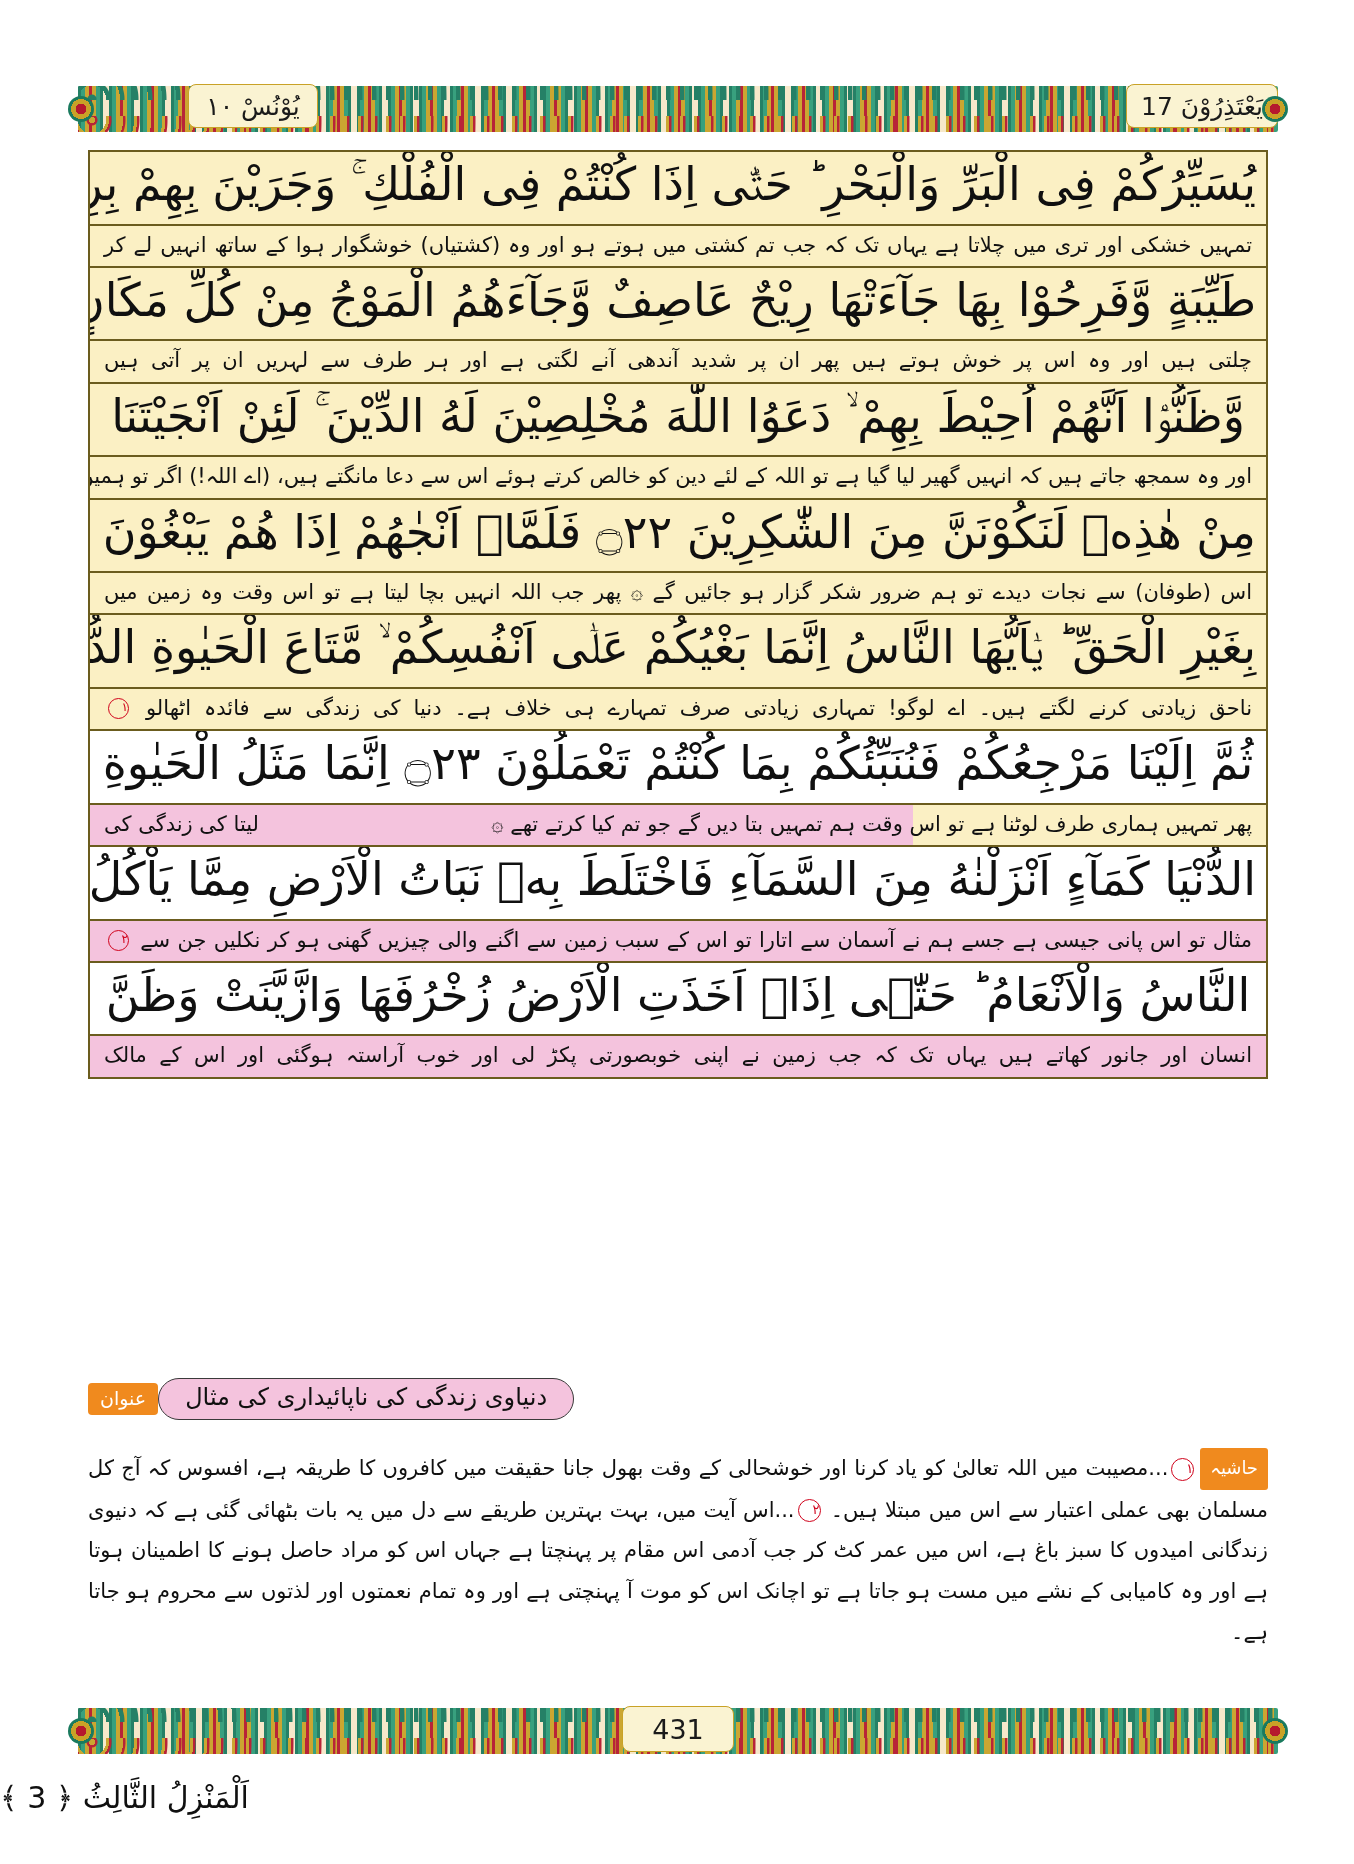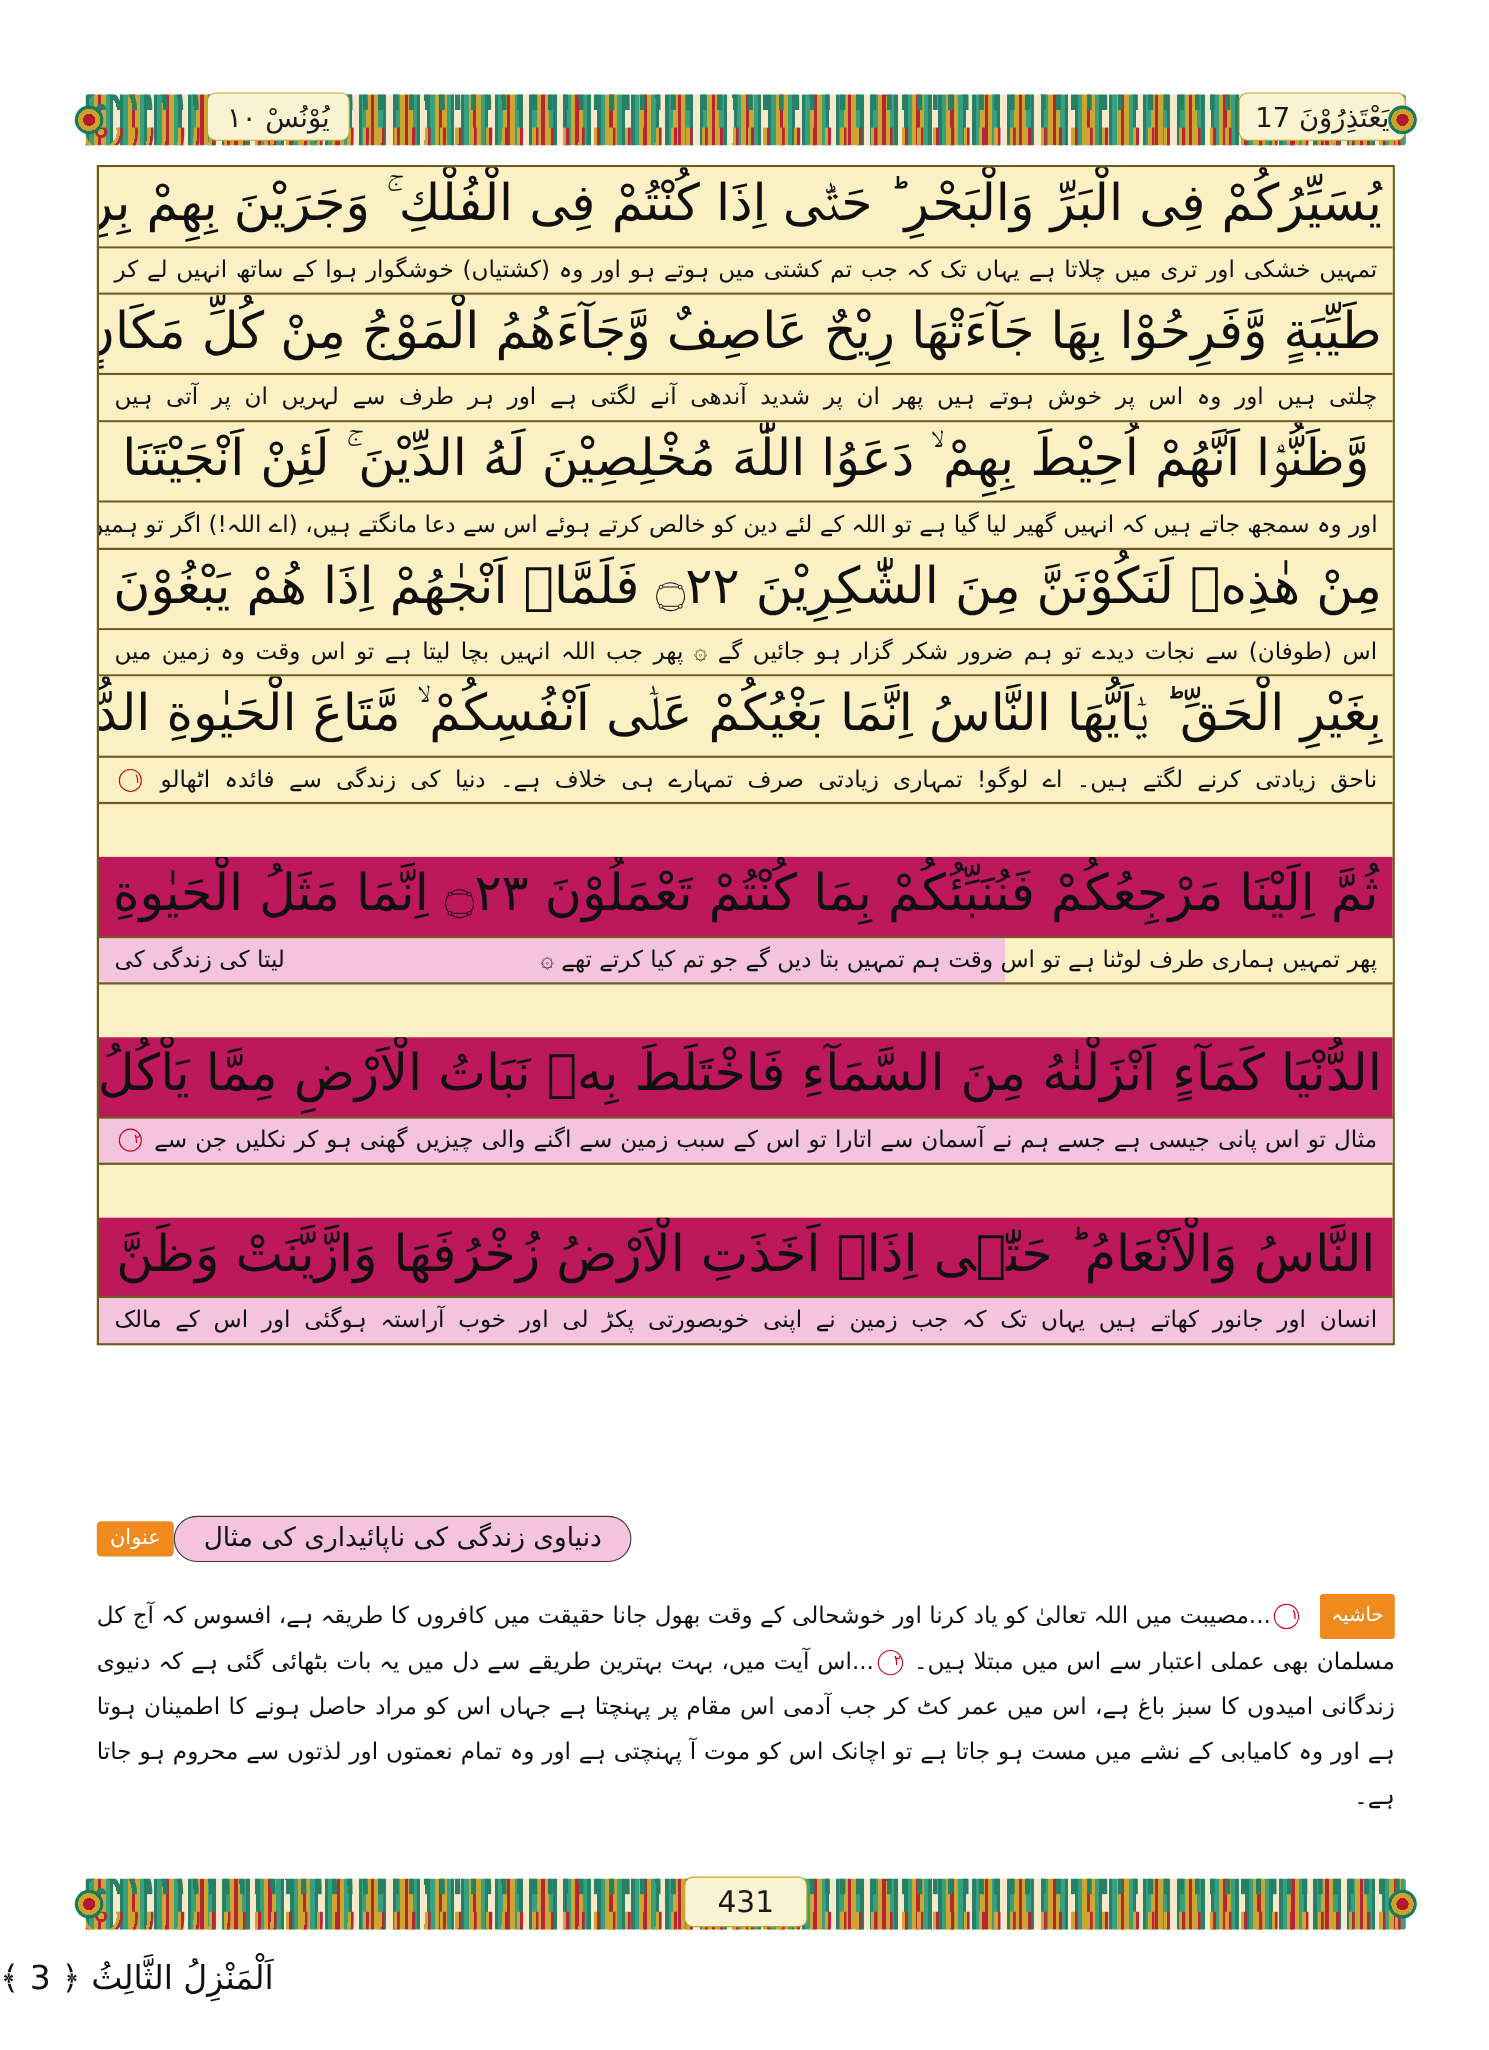--- a/index.html
+++ b/index.html
@@ -135,21 +135,21 @@
     direction: rtl;
     text-align: center;
     padding: 4px 10px 10px 10px;
     color: #101010;
     font-size: 46px;
     line-height: 1.25;
     letter-spacing: -0.5px;
     white-space: nowrap;
     font-family: "DejaVu Sans", "Liberation Sans", sans-serif;
   }
-  .row.arabic.pink { background: #be185d; margin-top: 48px; }
+  .row.arabic.pink { background: #ffffff; }
 
   .row.urdu {
     background: #fbf0c4;
     border-bottom: 2px solid #6b5c1e;
     direction: rtl;
     text-align: justify;
     text-align-last: justify;
     padding: 5px 14px 7px 14px;
     color: #111111;
     font-size: 21px;
@@ -232,21 +232,21 @@
     line-height: 1.95;
     font-family: "DejaVu Sans", "Liberation Sans", sans-serif;
   }
   .hashiya-badge {
     display: inline-block;
     background: #f08a1e;
     color: #ffffff;
     font-size: 18px;
     padding: 2px 10px 4px 10px;
     border-radius: 3px;
-    margin-left: 16px;
+    margin-left: 3px;
     vertical-align: middle;
     font-family: "DejaVu Sans", "Liberation Sans", sans-serif;
   }
   .fn-inline {
     display: inline-block;
     width: 21px;
     height: 21px;
     line-height: 19px;
     border: 1.6px solid #d0021b;
     border-radius: 50%;

